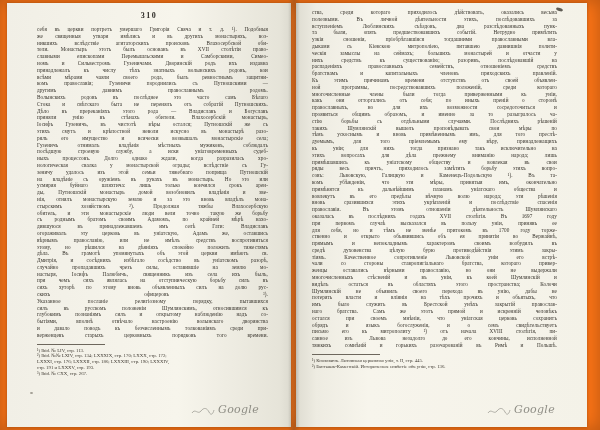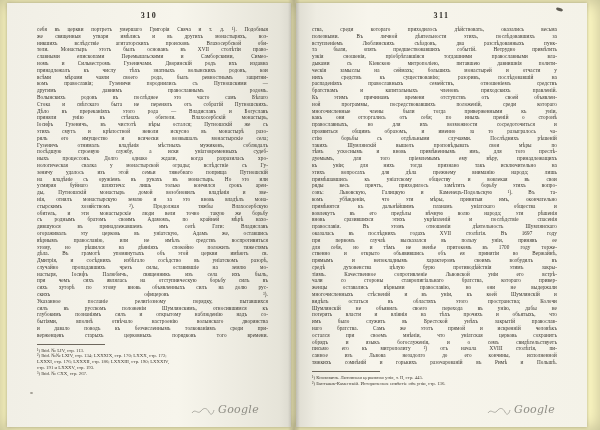--- a/index.html
+++ b/index.html
@@ -1,18 +1,18 @@
 <!DOCTYPE html>
 <html><head>
 <meta charset="utf-8">
 <style>
   html,body{margin:0;padding:0;background:#b9b8b2;}
   .scan{
     position:relative;width:600px;height:430px;overflow:hidden;
-    background:#fef9c3;
+    background:#f97316;
     font-family:"Liberation Serif","DejaVu Serif",serif;
     box-shadow:inset 0 0 18px rgba(0,0,0,.25);
   }
   .page{
     position:absolute;top:3px;height:424px;
     box-shadow:0 0 3px rgba(0,0,0,.28);
   }
   .page-left{
     left:7px;width:284px;
     background:linear-gradient(to right,#f1efe6 0%,#f7f5ec 60%,#e6e4d9 96%,#dcdacf 100%);
@@ -134,21 +134,20 @@
       </div>
     <div class="watermark">
       <svg class="flourish" width="24" height="10" viewBox="0 0 24 10">
         <path d="M1 7 C4 2, 7 9, 10 5 S16 2, 18 6 S22 8, 23 4" fill="none" stroke="#8f8e86" stroke-width="0.8"></path>
       </svg>
       <span class="gword">Google</span>
     </div>
   </div>
 
   <div class="page page-right">
-    <div class="page-number">311</div>
     <div class="body-text">
         <div class="line">ства, среди котораго приходилось дѣйствовать, оказались весьма</div>
         <div class="line">полезными. Въ личной дѣятельности этихъ, послѣдовавшихъ за</div>
         <div class="line">вступленіемъ Люблинскихъ съѣздовъ, два разслѣдованныхъ пунк-</div>
         <div class="line">та были, опять предшествовавшихъ событій. Нетрудно примѣтить</div>
         <div class="line">узкія сношенія, пріобрѣтавшіяся тогдашними православными вла-</div>
         <div class="line">дыками съ Кіевскою митрополіею, питавшею давнишнія полити-</div>
         <div class="line">ческія замыслы на сеймахъ; большихъ монастырей и отчасти у</div>
         <div class="line">нихъ средствъ къ существованію; разоривъ, послѣдовавшій на</div>
         <div class="line">распаденіяхъ православныхъ семействъ, отношеніемъ средствъ</div>

